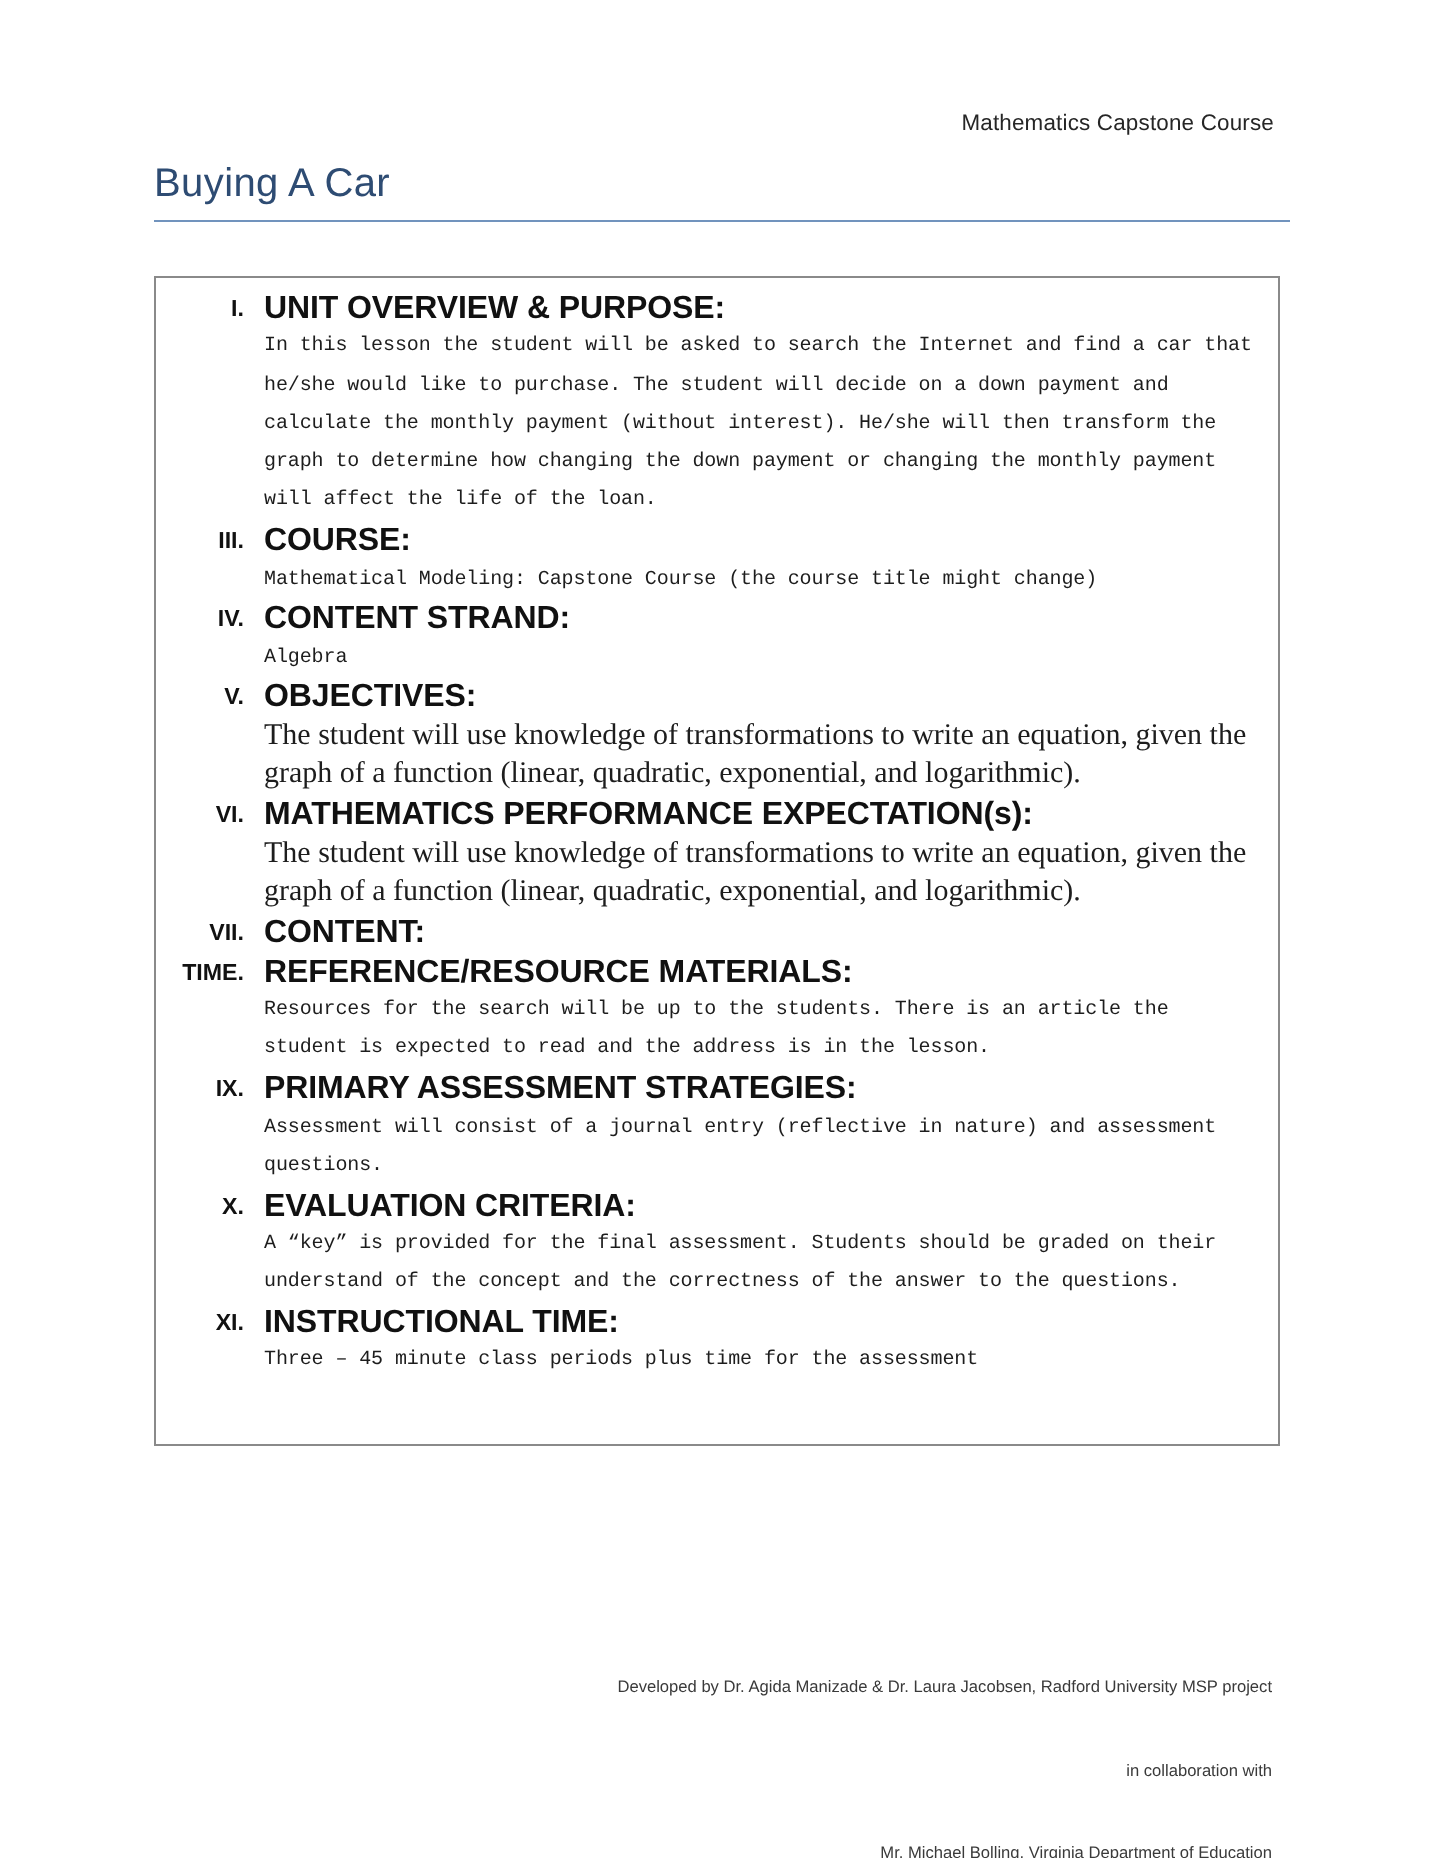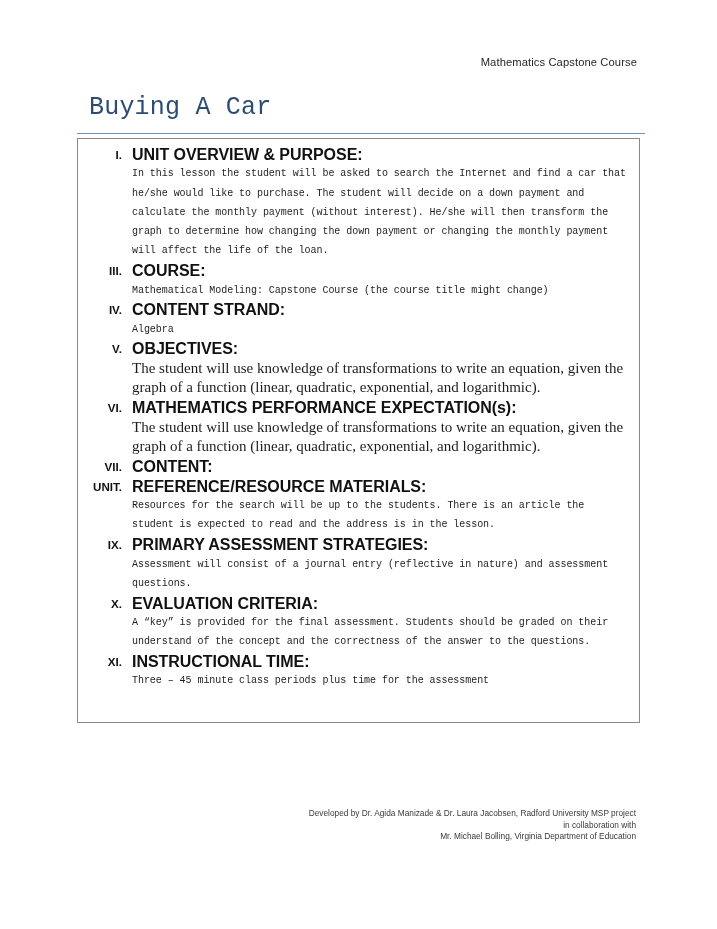--- a/index.html
+++ b/index.html
@@ -38,26 +38,26 @@
   }
 
   
   .title-block {
     position: absolute;
     left: 77px;
     top: 82px;
     width: 568px;
   }
   .doc-title {
-    font-family: Liberation Mono, monospace;
-    font-size: 25px;
+    font-family: Liberation Sans, sans-serif;
+    font-size: 20px;
     font-weight: normal;
     color: #2E4C73;
     line-height: 1.08;
-    margin: 12px;
+    margin: 0;
     letter-spacing: 0.2px;
   }
   .title-rule {
     margin-top: 6px;
     height: 0;
     border-top: 1.6px solid #7193bd;
   }
 
   
   .outline-box {
@@ -120,21 +120,21 @@
     position: absolute;
     left: 77px;
     top: 808px;
     width: 559px;
     text-align: right;
     font-family: "Liberation Sans", sans-serif;
     font-size: 8.3px;
     line-height: 11.6px;
     color: #3a3a3a;
   }
-  .doc-footer div { white-space: nowrap; }
+  .doc-footer div { white-space: nowrap; margin-top: 30px; }
 </style>
 </head>
 <body>
 
 <div class="page">
 
   <div class="doc-header">Mathematics Capstone Course</div>
 
   <div class="title-block">
     <h1 class="doc-title">Buying A Car</h1>
@@ -177,21 +177,21 @@
           <div class="sec-text serif">The student will use knowledge of transformations to write an equation, given the graph of a function (linear, quadratic, exponential, and logarithmic).</div>
         </div>
       </div>
       <div class="section">
         <div class="sec-num">VII.</div>
         <div class="sec-body">
           <div class="sec-heading">CONTENT:</div>
         </div>
       </div>
       <div class="section">
-        <div class="sec-num">UNIT.</div>
+        <div class="sec-num">TIME.</div>
         <div class="sec-body">
           <div class="sec-heading">REFERENCE/RESOURCE MATERIALS:</div>
           <div class="sec-text">Resources for the search will be up to the students.  There is an article the student is expected to read and the address is in the lesson.</div>
         </div>
       </div>
       <div class="section">
         <div class="sec-num">IX.</div>
         <div class="sec-body">
           <div class="sec-heading">PRIMARY ASSESSMENT STRATEGIES:</div>
           <div class="sec-text">Assessment will consist of a journal entry (reflective in nature) and assessment questions.</div>

